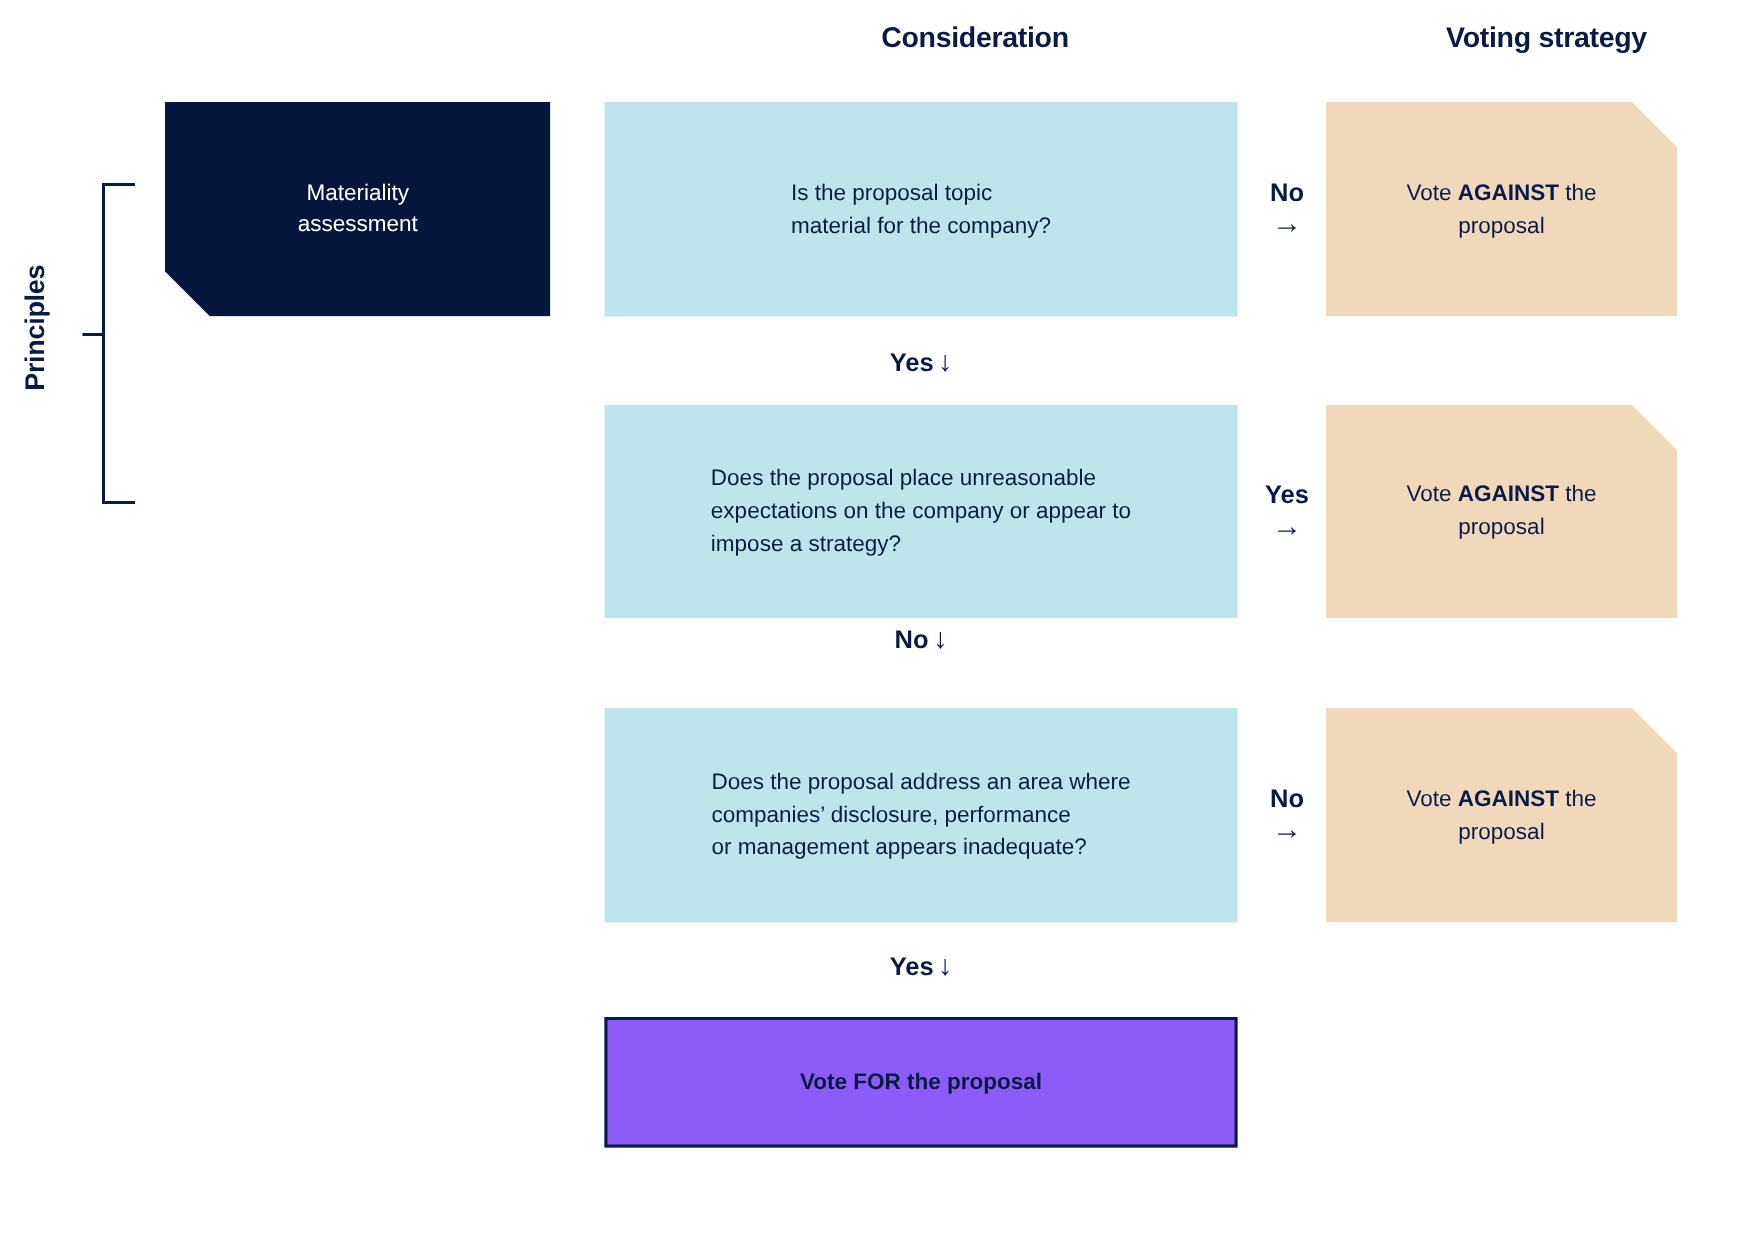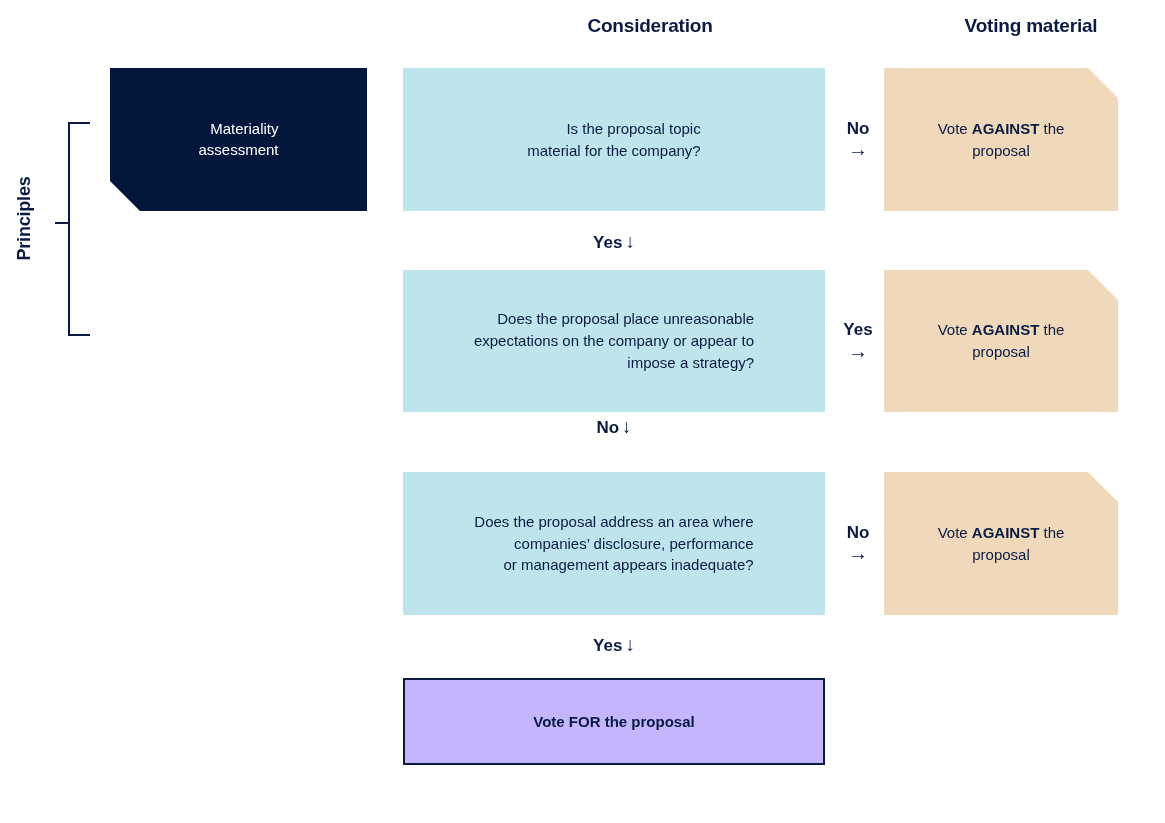--- a/index.html
+++ b/index.html
@@ -89,39 +89,39 @@
   .principle-box {
     position: absolute;
     left: 110px;
     width: 257px;
     height: 100%;
     background: #05163c;
     color: #ffffff;
     display: flex;
     align-items: center;
     justify-content: center;
-    text-align: right;
+    text-align: center;
     font-size: 15px;
     line-height: 1.38;
     padding: 0 18px;
     box-sizing: border-box;
     clip-path: polygon(0 0, 100% 0, 100% 100%, 30px 100%, 0 calc(100% - 30px));
   }
 
   .consideration-box {
     position: absolute;
     left: 403px;
     width: 422px;
     height: 100%;
     background: #bee5ec;
     color: #0a1b43;
     display: flex;
     align-items: center;
     justify-content: center;
-    text-align: right;
+    text-align: left;
     font-size: 15px;
     line-height: 1.45;
     padding: 0 22px;
     box-sizing: border-box;
   }
 
   .branch-label {
     position: absolute;
     left: 836px;
     top: 50%;
@@ -180,38 +180,38 @@
 
   
   #final-outcome {
     position: absolute;
     left: 403px;
     top: 678px;
     width: 422px;
     height: 87px;
     border: 2.5px solid #0a1b43;
     box-sizing: border-box;
-    background: #c4b5fd;
+    background: #8b5cf6;
     display: flex;
     align-items: center;
     justify-content: center;
     text-align: center;
     font-size: 15px;
     font-weight: 600;
     color: #0a1b43;
   }
   #final-outcome b { font-weight: bold; }
 </style>
 </head>
 <body>
 
 <div class="canvas">
 
   <div class="col-header" id="hdr-consideration">Consideration</div>
-  <div class="col-header" id="hdr-voting">Voting material</div>
+  <div class="col-header" id="hdr-voting">Voting strategy</div>
 
   <div class="principles-group">
     <div class="principles-label">Principles</div>
     <div class="bracket"></div>
     <div class="bracket-tick"></div>
   </div>
 
   <div class="row" id="row-0">
     <div class="principle-box">
       <span>Materiality<br>assessment</span>

